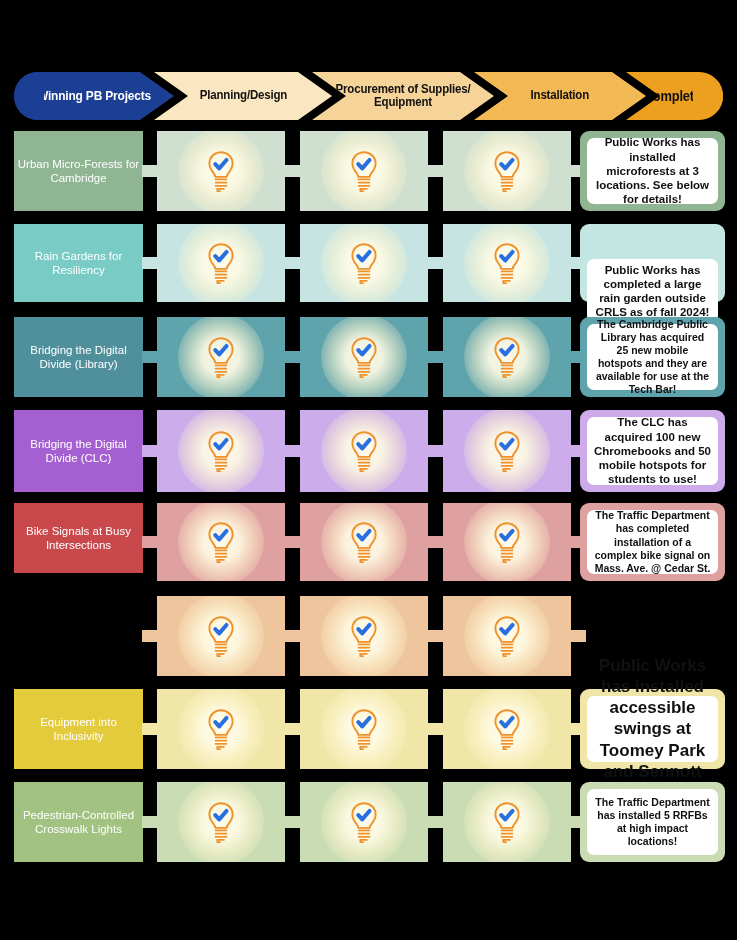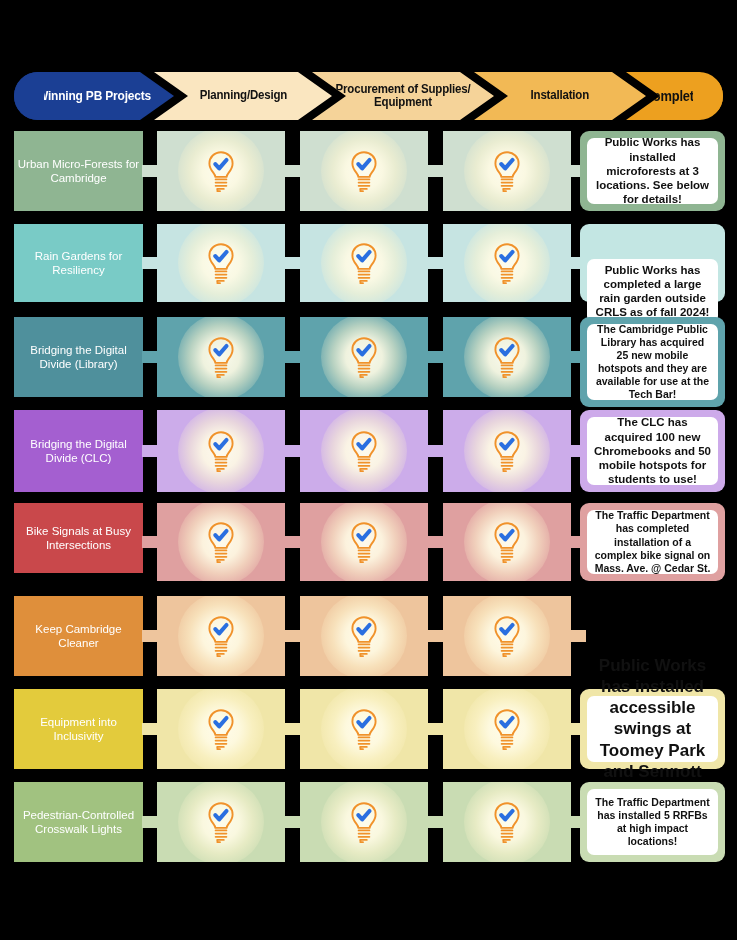--- a/index.html
+++ b/index.html
@@ -344,21 +344,21 @@
           <div style="position: relative; z-index: 2;">
             <svg class="bulb-ico" width="34" height="44" viewBox="0 0 34 44" fill="none">
               <path d="M17 3.2C10.4 3.2 5.4 8.2 5.4 14.4c0 3.9 1.9 6.6 3.7 8.9 1.3 1.7 2.2 3 2.3 4.6h11.2c0.1-1.6 1-2.9 2.3-4.6 1.8-2.3 3.7-5 3.7-8.9C28.6 8.2 23.6 3.2 17 3.2Z" stroke="#f0922b" stroke-width="1.9" stroke-linejoin="round"></path>
               <path d="M11.6 30.4h10.8M11.6 33.6h10.8M11.6 36.8h10.8" stroke="#f0922b" stroke-width="1.8" stroke-linecap="round"></path>
               <path d="M13.4 39.9h6.4" stroke="#f0922b" stroke-width="1.8" stroke-linecap="round"></path>
               <path d="M13.4 39.9v2.3h2.6" stroke="#f0922b" stroke-width="1.8" stroke-linecap="round" stroke-linejoin="round" fill="none"></path>
               <path d="M11.3 15.1l3.9 4.3 7.3-8.4" stroke="#2a6fe0" stroke-width="4.1" stroke-linecap="round" stroke-linejoin="round" fill="none"></path>
             </svg>
           </div>
         </div>
-        <div class="result-card" style="height: 90px; background: rgb(95, 163, 172);">
+        <div class="result-card" style="height: 80px; background: rgb(95, 163, 172);">
           <div class="result-inner" style="font-size: 10.5px;">The Cambridge Public Library has acquired 25 new mobile hotspots and they are available for use at the Tech Bar!</div>
         </div>
       </div>
       <div class="row" style="top: 410px; height: 82px;">
         <div class="label-box" style="height: 82px; background: rgb(164, 95, 208);">Bridging the Digital Divide (CLC)</div>
         <div class="connector conn1" style="top: 35px; background: rgb(204, 172, 234);"></div>
         <div class="connector conn2" style="top: 35px; background: rgb(204, 172, 234);"></div>
         <div class="connector conn3" style="top: 35px; background: rgb(204, 172, 234);"></div>
         <div class="connector conn4" style="top: 35px; background: rgb(204, 172, 234);"></div>
         <div class="stage-cell c1" style="height: 82px; background: rgb(204, 172, 234);">
@@ -441,21 +441,20 @@
               <path d="M13.4 39.9v2.3h2.6" stroke="#f0922b" stroke-width="1.8" stroke-linecap="round" stroke-linejoin="round" fill="none"></path>
               <path d="M11.3 15.1l3.9 4.3 7.3-8.4" stroke="#2a6fe0" stroke-width="4.1" stroke-linecap="round" stroke-linejoin="round" fill="none"></path>
             </svg>
           </div>
         </div>
         <div class="result-card" style="height: 78px; background: rgb(223, 160, 160);">
           <div class="result-inner" style="font-size: 10.5px;">The Traffic Department has completed installation of a complex bike signal on Mass. Ave. @ Cedar St.</div>
         </div>
       </div>
       <div class="row" style="top: 596px; height: 80px;">
-        <div class="label-box" style="height: 80px; background: rgb(223, 143, 59);">Keep Cambridge Cleaner</div>
         <div class="connector conn1" style="top: 34px; background: rgb(238, 197, 157);"></div>
         <div class="connector conn2" style="top: 34px; background: rgb(238, 197, 157);"></div>
         <div class="connector conn3" style="top: 34px; background: rgb(238, 197, 157);"></div>
         <div class="connector conn4" style="top: 34px; background: rgb(238, 197, 157);"></div>
         <div class="stage-cell c1" style="height: 80px; background: rgb(238, 197, 157);">
           <div class="glow"></div>
           <div style="position: relative; z-index: 2;">
             <svg class="bulb-ico" width="34" height="44" viewBox="0 0 34 44" fill="none">
               <path d="M17 3.2C10.4 3.2 5.4 8.2 5.4 14.4c0 3.9 1.9 6.6 3.7 8.9 1.3 1.7 2.2 3 2.3 4.6h11.2c0.1-1.6 1-2.9 2.3-4.6 1.8-2.3 3.7-5 3.7-8.9C28.6 8.2 23.6 3.2 17 3.2Z" stroke="#f0922b" stroke-width="1.9" stroke-linejoin="round"></path>
               <path d="M11.6 30.4h10.8M11.6 33.6h10.8M11.6 36.8h10.8" stroke="#f0922b" stroke-width="1.8" stroke-linecap="round"></path>

